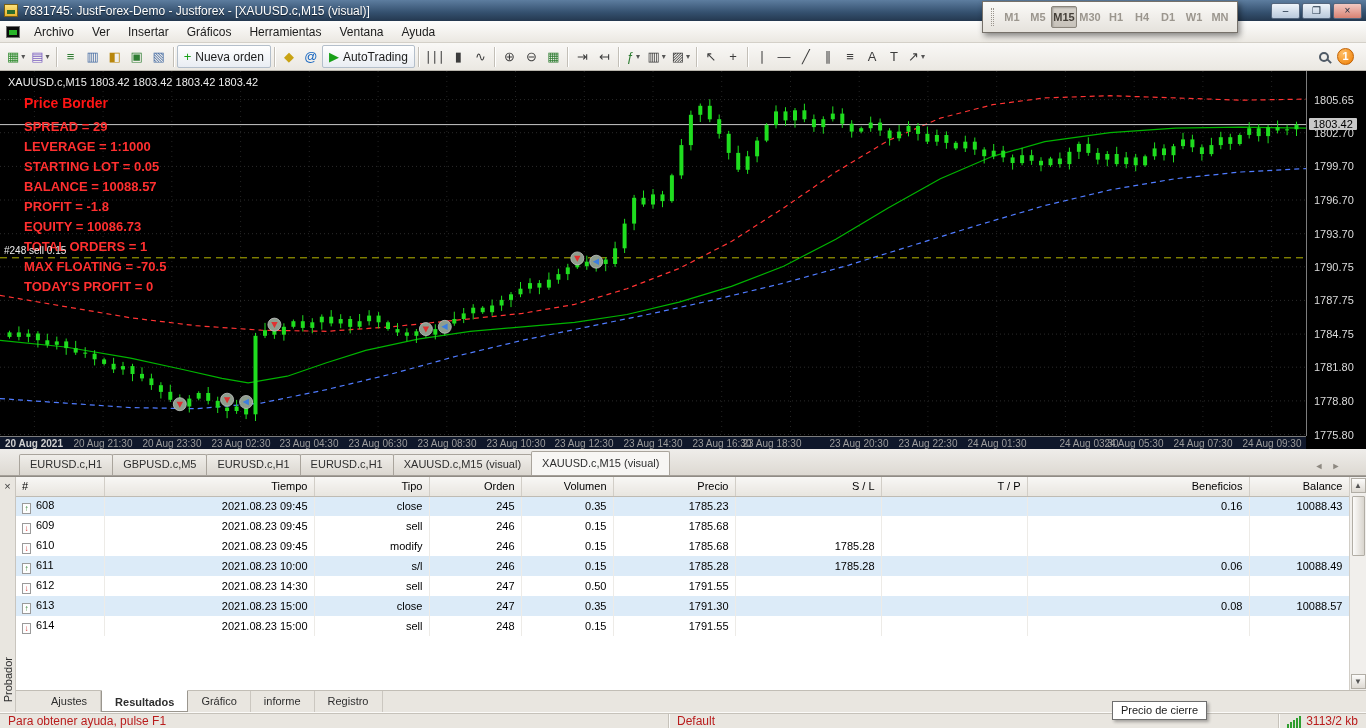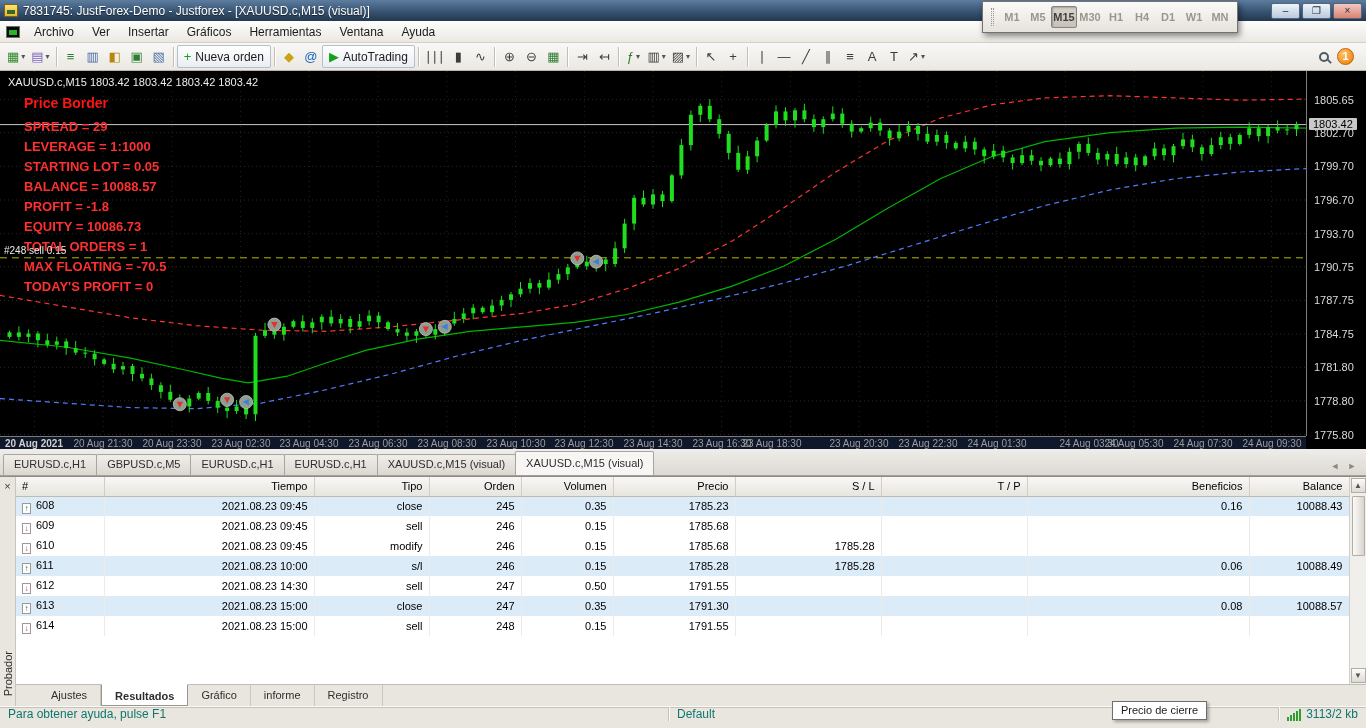--- a/index.html
+++ b/index.html
@@ -49,21 +49,21 @@
   .time-axis{position:absolute;left:0;bottom:0;width:1306px;height:13px;border-top:1px solid #7d7d7d;font-size:10px;color:#9c9c9c;background:#0f172a}
   .time-axis span{position:absolute;top:1px;transform:translateX(-50%);white-space:nowrap}
   .time-axis span.date{color:#cfcfcf;font-weight:bold}
   .symbol-line{position:absolute;left:8px;top:5px;color:#ededed;font-size:11px;z-index:5}
   .overlay{position:absolute;left:24px;top:24px;z-index:5;color:#ff3030;font-weight:bold}
   .ov-title{font-size:14px;color:#ff1414;height:22px}
   .ov-line{height:20px;line-height:20px;font-size:13px}
   .order-label{position:absolute;left:4px;z-index:5;color:#ececec;font-size:10px;font-weight:normal}
 
   
-  .chart-tabs{height:27px;flex:0 0 auto;background:linear-gradient(#efedea,#ddd9d2);border-bottom:1px solid #a5a099;display:flex;align-items:flex-end;padding:2px 3px 0;font-size:11px;color:#2e2e2e}
+  .chart-tabs{height:27px;flex:0 0 auto;background:linear-gradient(#efedea,#ddd9d2);border-bottom:1px solid #a5a099;display:flex;align-items:flex-end;padding:2px 19px 0;font-size:11px;color:#2e2e2e}
   .ctab{height:21px;line-height:19px;padding:0 10px;border:1px solid #a9a49c;border-bottom:none;border-radius:2px 2px 0 0;background:linear-gradient(#f0eeea,#dbd7d0);margin-right:-1px;cursor:default;white-space:nowrap}
   .ctab.active{background:#f7f6f4;height:24px;line-height:22px;position:relative;z-index:2}
   .ctab-arrows{margin-left:auto;display:flex;gap:3px;padding:0 4px 4px 0;color:#8d8880;font-size:9px}
   .ctab-arrow{width:14px;text-align:center;cursor:default}
 
   
   .tester{flex:1;display:flex;background:#fff;border-top:1px solid #8f8b84;min-height:0}
   .tester-strip{width:16px;flex:0 0 auto;background:#e9e6e0;border-right:1px solid #c9c5be;display:flex;flex-direction:column;align-items:center}
   .close-x{margin-top:3px;width:13px;height:13px;line-height:11px;text-align:center;font-size:11px;color:#3c3c3c;border:1px solid transparent;cursor:default}
   .strip-label{writing-mode:vertical-rl;transform:rotate(180deg);font-size:11px;color:#2e2e2e;margin-top:auto;margin-bottom:10px}
@@ -80,21 +80,21 @@
   .row-icon.close{color:#2e7d32}
   .vscroll{position:absolute;right:0;top:0;bottom:0;width:17px;background:#f1efec;border-left:1px solid #d2cec7;display:flex;flex-direction:column;align-items:center}
   .vs-btn{width:15px;height:15px;background:linear-gradient(#fcfbfa,#dedad3);border:1px solid #b1ada5;font-size:8px;line-height:13px;text-align:center;color:#555;margin:1px 0}
   .vs-thumb{width:13px;height:60px;background:linear-gradient(90deg,#fcfbfa,#d9d5ce);border:1px solid #b1ada5;border-radius:1px;margin-top:2px}
   .vs-spacer{flex:1}
   .tester-tabs{height:22px;flex:0 0 auto;background:#e9e6e0;border-top:1px solid #c2beb6;display:flex;align-items:stretch;font-size:11px;color:#2e2e2e;padding-left:22px}
   .ttab{padding:4px 13px 0;border-right:1px solid #cbc7c0;cursor:default;white-space:nowrap}
   .ttab.active{background:#fff;border:1px solid #9a968e;border-top-color:#fff;margin-top:-1px;font-weight:bold;padding-top:5px}
 
   
-  .statusbar{height:22px;flex:0 0 auto;background:#e9e6e0;border-top:1px solid #fbfaf8;box-shadow:inset 0 1px 0 #c6c2ba;display:flex;align-items:flex-start;font-size:12px;color:#0f766e}
+  .statusbar{height:16px;flex:0 0 auto;background:#e9e6e0;border-top:1px solid #fbfaf8;box-shadow:inset 0 1px 0 #c6c2ba;display:flex;align-items:flex-end;font-size:12px;color:#b91c1c}
   .sb-cell{display:flex;align-items:center;padding:0 8px;border-left:1px solid #c6c2ba;box-shadow:inset 1px 0 0 #fbfaf8;white-space:nowrap;overflow:hidden}
   .sb-cell.first{border-left:none;box-shadow:none;width:668px;flex:0 0 auto}
   .sb-cell.w{width:106px;flex:0 0 auto}
   .sb-cell.conn{margin-left:auto;flex:0 0 auto;gap:5px}
   .bars{display:flex;align-items:flex-end;gap:1px;height:13px}
   .bars i{display:block;width:2px;background:#2f9e2f}
   .tooltip{position:absolute;left:1112px;top:701px;z-index:60;background:#fff;border:1px solid #6e6e6e;box-shadow:2px 2px 3px rgba(0,0,0,.3);padding:2px 8px 3px;font-size:11px;color:#1c1c1c}
 </style>
 </head>
 <body>

